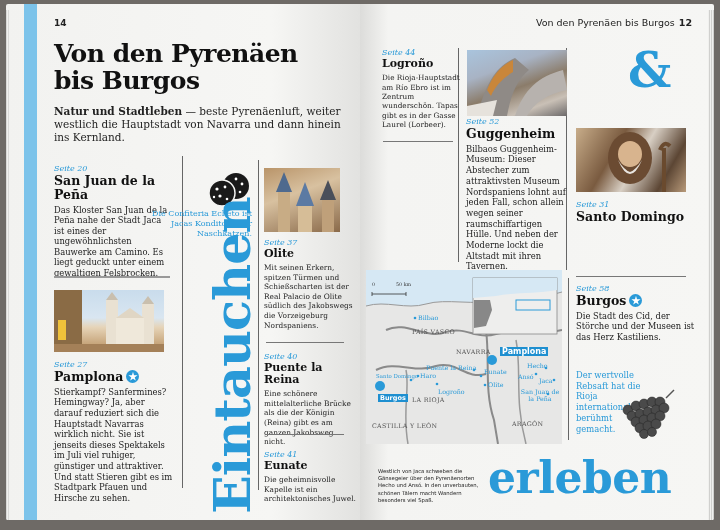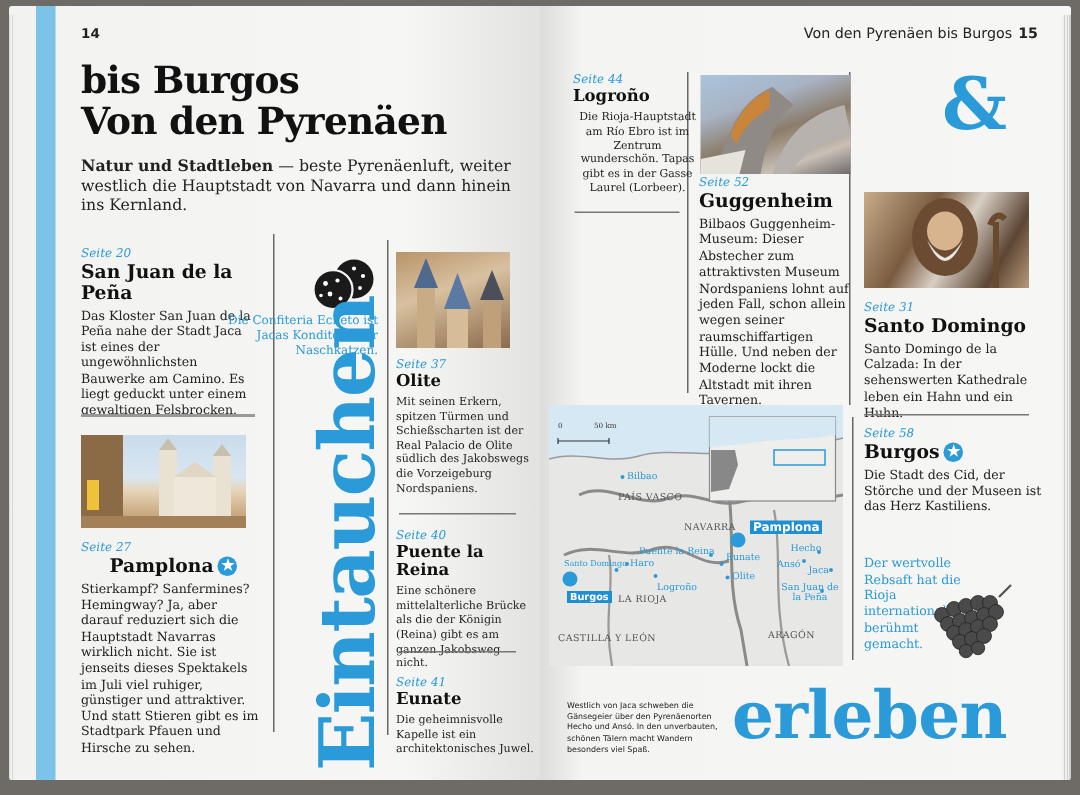--- a/index.html
+++ b/index.html
@@ -48,21 +48,21 @@
   .cookie-icon { position: absolute; }
   .aside-blue { position: absolute; font-size: 8px; line-height: 10px; color: #2a9ad8; }
 
   .vertical-word { position: absolute; left: 196px; top: 510px; transform-origin: 0 0; transform: rotate(-90deg); font-size: 51px; font-weight: bold; color: #2a9ad8; letter-spacing: -1px; white-space: nowrap; }
 
   .ampersand { position: absolute; left: 622px; top: 42px; font-size: 48px; font-weight: bold; color: #2a9ad8; line-height: 1; }
   .erleben { position: absolute; left: 482px; top: 452px; font-size: 44px; font-weight: bold; color: #2a9ad8; line-height: 1; letter-spacing: -0.5px; }
 
   .col-r1 { position: absolute; left: 376px; width: 86px; }
   .col-r1 .entry-title { font-size: 11px; }
-  .col-r1 .entry-body { font-size: 7.3px; line-height: 9.4px; text-align: center; }
+  .col-r1 .entry-body { font-size: 7.3px; line-height: 9.4px; }
 
   .col-r2 { position: absolute; left: 460px; width: 104px; }
   .col-r2 .entry-title { font-size: 12.5px; }
   .col-r2 .entry-body { font-size: 8.4px; line-height: 10.7px; }
 
   .col-r3 { position: absolute; left: 570px; width: 122px; }
   .col-r3 .entry-title { font-size: 12.5px; }
   .col-r3 .entry-body { font-size: 8.4px; line-height: 10.7px; }
 
   .map { position: absolute; left: 360px; top: 266px; width: 196px; height: 174px; background: #e7e7e6; overflow: hidden; }
@@ -79,22 +79,22 @@
 
 <div class="book">
 
   <div class="page page-left">
     <div class="edges-left"></div>
     <div class="blue-bar"></div>
 
     <div class="pagenum-l">14</div>
 
     <div class="title">
+      <div>Von den Pyrenäen</div>
       <div>bis Burgos</div>
-      <div>Von den Pyrenäen</div>
     </div>
 
     <div class="lead"><b>Natur und Stadtleben</b><span> — beste Pyrenäenluft, weiter westlich die Hauptstadt von Navarra und dann hinein ins Kernland.</span></div>
 
     <div class="vline" style="left:176px; top:152px; height:332px;"></div>
     <div class="vline" style="left:252px; top:156px; height:330px;"></div>
 
     <div class="col-a" style="top:160px;">
       <div class="seite">Seite 20</div>
       <div class="entry-title" style="margin-top:1px;">San Juan de la Peña</div>
@@ -110,21 +110,21 @@
         <rect x="88" y="14" width="12" height="42" fill="#e9e1d2"></rect>
         <polygon points="52,10 58,2 64,10" fill="#c9bfae"></polygon>
         <polygon points="88,14 94,6 100,14" fill="#c9bfae"></polygon>
         <rect x="62" y="28" width="28" height="28" fill="#efe8da"></rect>
         <polygon points="62,28 76,18 90,28" fill="#e0d6c4"></polygon>
         <rect x="0" y="54" width="110" height="8" fill="#a48058"></rect>
       </svg>
     </div>
     <div class="col-a" style="top:356px;">
       <div class="seite">Seite 27</div>
-      <div class="entry-title" style="margin-top:1px;margin-left:19px;"><span>Pamplona</span><span class="star">★</span></div>
+      <div class="entry-title" style="margin-top:1px;"><span>Pamplona</span><span class="star">★</span></div>
       <div class="entry-body" style="margin-top:3px;">Stierkampf? Sanfermines? Hemingway? Ja, aber darauf reduziert sich die Hauptstadt Navarras wirklich nicht. Sie ist jenseits dieses Spektakels im Juli viel ruhiger, günstiger und attraktiver. Und statt Stieren gibt es im Stadtpark Pfauen und Hirsche zu sehen.</div>
     </div>
 
     <svg class="cookie-icon" style="left:200px; top:168px;" width="44" height="36">
       <circle cx="30" cy="14" r="13" fill="#1a1a1a"></circle>
       <circle cx="16" cy="21" r="13" fill="#1a1a1a" stroke="#f4f4f2" stroke-width="1.5"></circle>
       <circle cx="11" cy="17" r="1.6" fill="#fff"></circle>
         <circle cx="19" cy="15" r="1.4" fill="#fff"></circle>
       <circle cx="14" cy="24" r="1.6" fill="#fff"></circle>
         <circle cx="21" cy="27" r="1.3" fill="#fff"></circle>
@@ -165,21 +165,21 @@
       <div class="seite">Seite 41</div>
       <div class="entry-title" style="margin-top:1px;">Eunate</div>
       <div class="entry-body" style="margin-top:3px;">Die geheimnisvolle Kapelle ist ein architektonisches Juwel.</div>
     </div>
   </div>
 
   <div class="page page-right">
     <div class="edges-right"></div>
   </div>
 
-  <div class="running-head"><span>Von den Pyrenäen bis Burgos</span><b>15</b></div>
+  <div class="running-head"><span>Von den Pyrenäen bis Burgos</span><b>12</b></div>
 
   <div class="ampersand">&amp;</div>
 
   <div class="vline" style="left:452px; top:44px; height:214px;"></div>
   <div class="vline" style="left:560px; top:44px; height:222px;"></div>
   <div class="vline" style="left:562px; top:274px; height:162px;"></div>
 
   <div class="col-r1" style="top:44px;">
     <div class="seite">Seite 44</div>
     <div class="entry-title" style="margin-top:1px;">Logroño</div>
@@ -207,21 +207,20 @@
       <ellipse cx="54" cy="30" rx="22" ry="26" fill="#6b4b32"></ellipse>
       <ellipse cx="54" cy="26" rx="12" ry="13" fill="#d8b48e"></ellipse>
       <path d="M42,32 Q54,60 66,32 Q60,42 54,44 Q48,42 42,32 Z" fill="#e9e5e0"></path>
       <rect x="86" y="20" width="4" height="44" fill="#6a4a2e"></rect>
       <path d="M84,22 Q88,12 94,18" stroke="#6a4a2e" stroke-width="4" fill="none"></path>
     </svg>
   </div>
   <div class="col-r3" style="top:196px;">
     <div class="seite">Seite 31</div>
     <div class="entry-title" style="margin-top:1px;">Santo Domingo</div>
-    <div class="entry-body" style="margin-top:3px;">Santo Domingo de la Calzada: In der sehenswerten Kathedrale leben ein Hahn und ein Huhn.</div>
   </div>
   <div class="divider" style="position:absolute; left:570px; top:272px; width:110px; height:1px; background:#777;"></div>
 
   <div class="col-r3" style="top:280px;">
     <div class="seite">Seite 58</div>
     <div class="entry-title" style="margin-top:1px;"><span>Burgos</span><span class="star">★</span></div>
     <div class="entry-body" style="margin-top:3px;">Die Stadt des Cid, der Störche und der Museen ist das Herz Kastiliens.</div>
   </div>
 
   <div class="aside-blue" style="left:570px; top:366px; width:70px; font-size:8.4px; line-height:10.7px;">Der wertvolle Rebsaft hat die Rioja international berühmt gemacht.</div>

